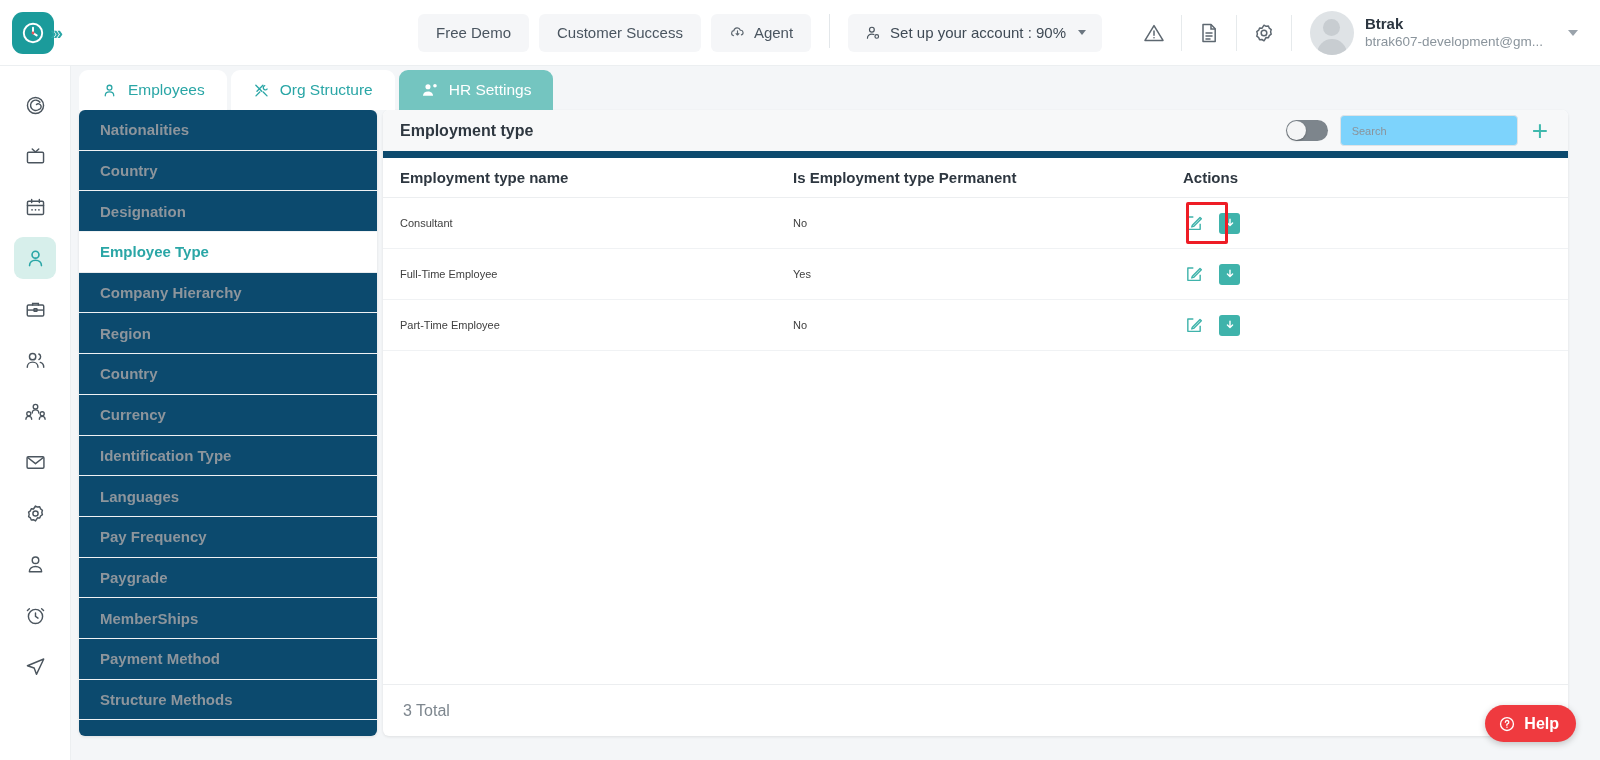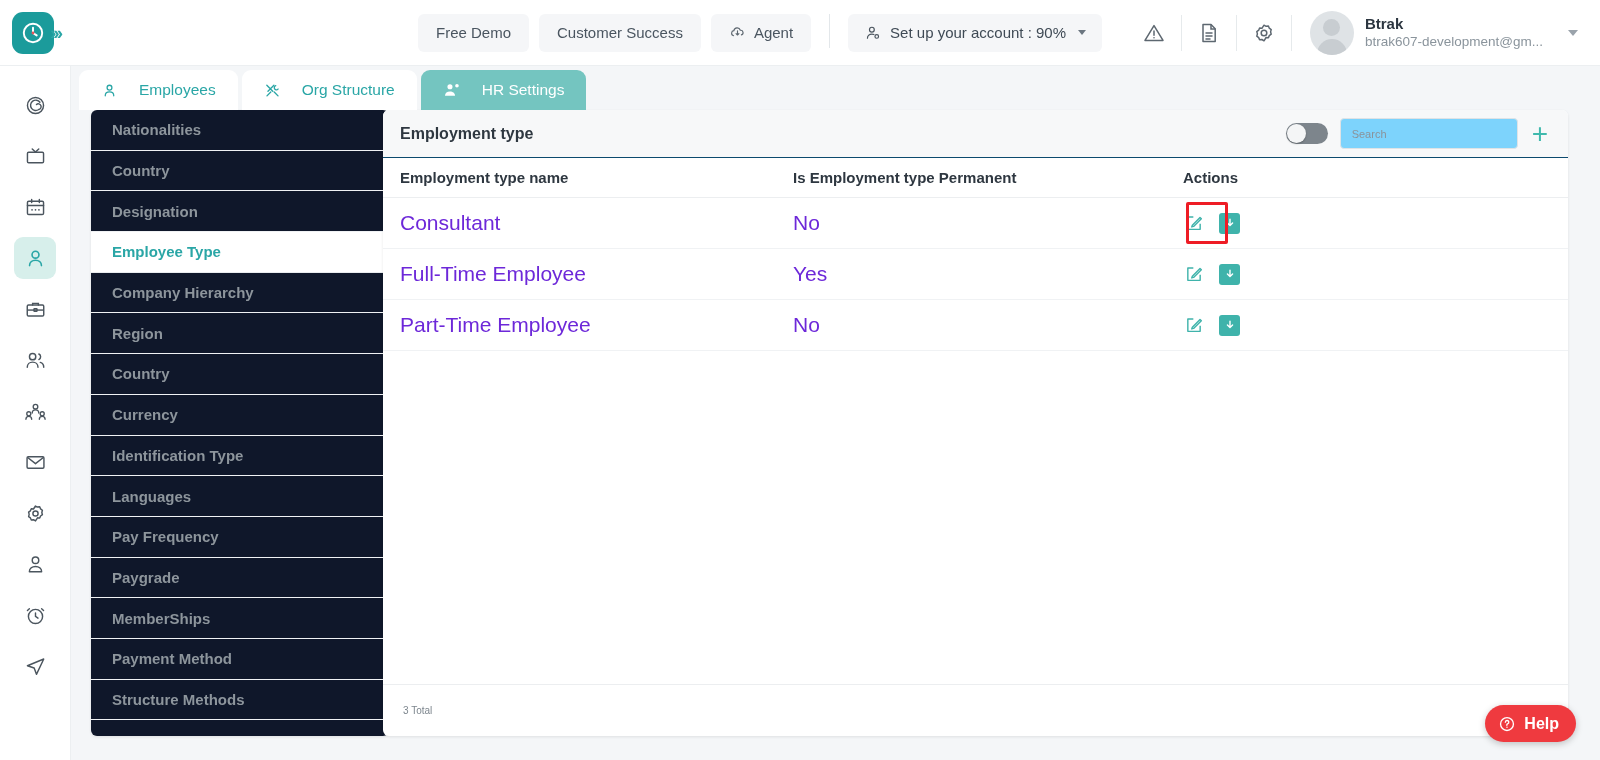--- a/index.html
+++ b/index.html
@@ -69,45 +69,45 @@
     width: 42px; height: 42px; margin-bottom: 9px; border-radius: 9px;
     display: flex; align-items: center; justify-content: center; cursor: pointer;
   }
   .rail-item.active { background: #d7efeb; }
 
   
   .tabs { position: absolute; top: 70px; left: 79px; display: flex; align-items: flex-end; z-index: 12; }
   .tab {
     height: 40px; padding: 0 22px; border-radius: 9px 9px 0 0;
     background: #ffffff; color: #2aa6a6; font-size: 15.5px;
-    display: flex; align-items: center; gap: 21px; cursor: pointer; margin-right: 4px; justify-content: flex-end;
+    display: flex; align-items: center; gap: 10px; cursor: pointer; margin-right: 4px; justify-content: flex-end;
   }
   .tab.active { background: #74c5c0; color: #ffffff; }
 
   
   .settings-card {
     position: absolute; top: 110px; left: 79px; width: 298px; height: 626px;
-    background: #0f172a; border-radius: 6px; box-shadow: 0 1px 3px rgba(0,0,0,.09);
-    overflow: hidden; z-index: 10; margin-left: 12px;
+    background: #0c4a6e; border-radius: 6px; box-shadow: 0 1px 3px rgba(0,0,0,.09);
+    overflow: hidden; z-index: 10;
   }
   .s-item {
     height: 40.7px; padding: 0 0 0 21px; display: flex; align-items: center;
     font-size: 15px; color: #8d959c; border-bottom: 1px solid #f0f2f4;
     cursor: pointer; font-weight: 700; white-space: nowrap;
   }
   .s-item.active { color: #2aa6a6; background: #ffffff; border-bottom-color:#e9ecee; }
 
   
   .main-card {
     position: absolute; top: 110px; left: 383px; width: 1185px; height: 626px;
     background: #ffffff; border-radius: 6px; box-shadow: 0 1px 3px rgba(0,0,0,.09);
     display: flex; flex-direction: column; z-index: 10;
   }
   .card-head {
-    height: 48px; background: #f7f8f9; border-bottom: 1px solid #0c4a6e;
+    height: 48px; background: #f7f8f9; border-bottom: 7px solid #0c4a6e;
     display: flex; align-items: center; padding: 0 18px 0 17px; border-radius: 6px 6px 0 0;
   }
   .card-title { font-size: 16px; font-weight: 700; color: #2e3740; }
   .head-right { margin-left: auto; display: flex; align-items: center; gap: 12px; }
   .toggle {
     width: 42px; height: 21px; border-radius: 11px; background: #7d858c;
     position: relative; cursor: pointer; flex: none;
   }
   .toggle .knob { position: absolute; width: 19px; height: 19px; border-radius: 50%;
     background: #f4f5f6; top: 1px; left: 1px; box-shadow: 0 1px 2px rgba(0,0,0,.25); }
@@ -122,38 +122,38 @@
   
   .tbl { flex: 1; overflow: hidden; }
   .thead {
     display: flex; height: 40px; align-items: center;
     border-bottom: 1px solid #eceef0; padding: 0 0 0 17px;
     font-size: 15px; font-weight: 700; color: #2e3740;
   }
   .trow {
     display: flex; height: 51px; align-items: center;
     border-bottom: 1px solid #f0f2f4; padding: 0 0 0 17px;
-    font-size: 21px; color: #6d28d9;
+    font-size: 11px; color: #404040;
   }
   .c1 { width: 393px; } .c2 { width: 390px; } .c3 { flex: 1; }
 
   .act { display: flex; align-items: center; gap: 15px; }
   .edit-btn { width: 21px; height: 21px; cursor: pointer; display:flex; align-items:center; justify-content:center; }
   .dl-btn {
     width: 21px; height: 21px; background: #3fb3ab; border-radius: 3px;
     display: flex; align-items: center; justify-content: center; cursor: pointer;
   }
   .hl-box {
     position: absolute; left: 1186px; top: 202px; width: 42px; height: 42px;
     border: 3px solid #ee1c25; border-radius: 2px; z-index: 30; pointer-events: none;
   }
 
   .card-foot {
     height: 52px; border-top: 1px solid #eceef0; display: flex; align-items: center;
-    padding-left: 20px; font-size: 10px; color: #7d868e;
+    padding-left: 20px; font-size: 16px; color: #7d868e;
   }
 
   
   .help {
     position: absolute; right: 24px; bottom: 18px; height: 37px; padding: 0 17px 0 13px;
     background: #ef3a3f; color: #fff; border-radius: 19px; display: flex;
     align-items: center; gap: 8px; font-size: 16px; font-weight: 700;
     box-shadow: 0 2px 7px rgba(0,0,0,.22); cursor: pointer; z-index: 40;
   }
   svg { display: block; }

